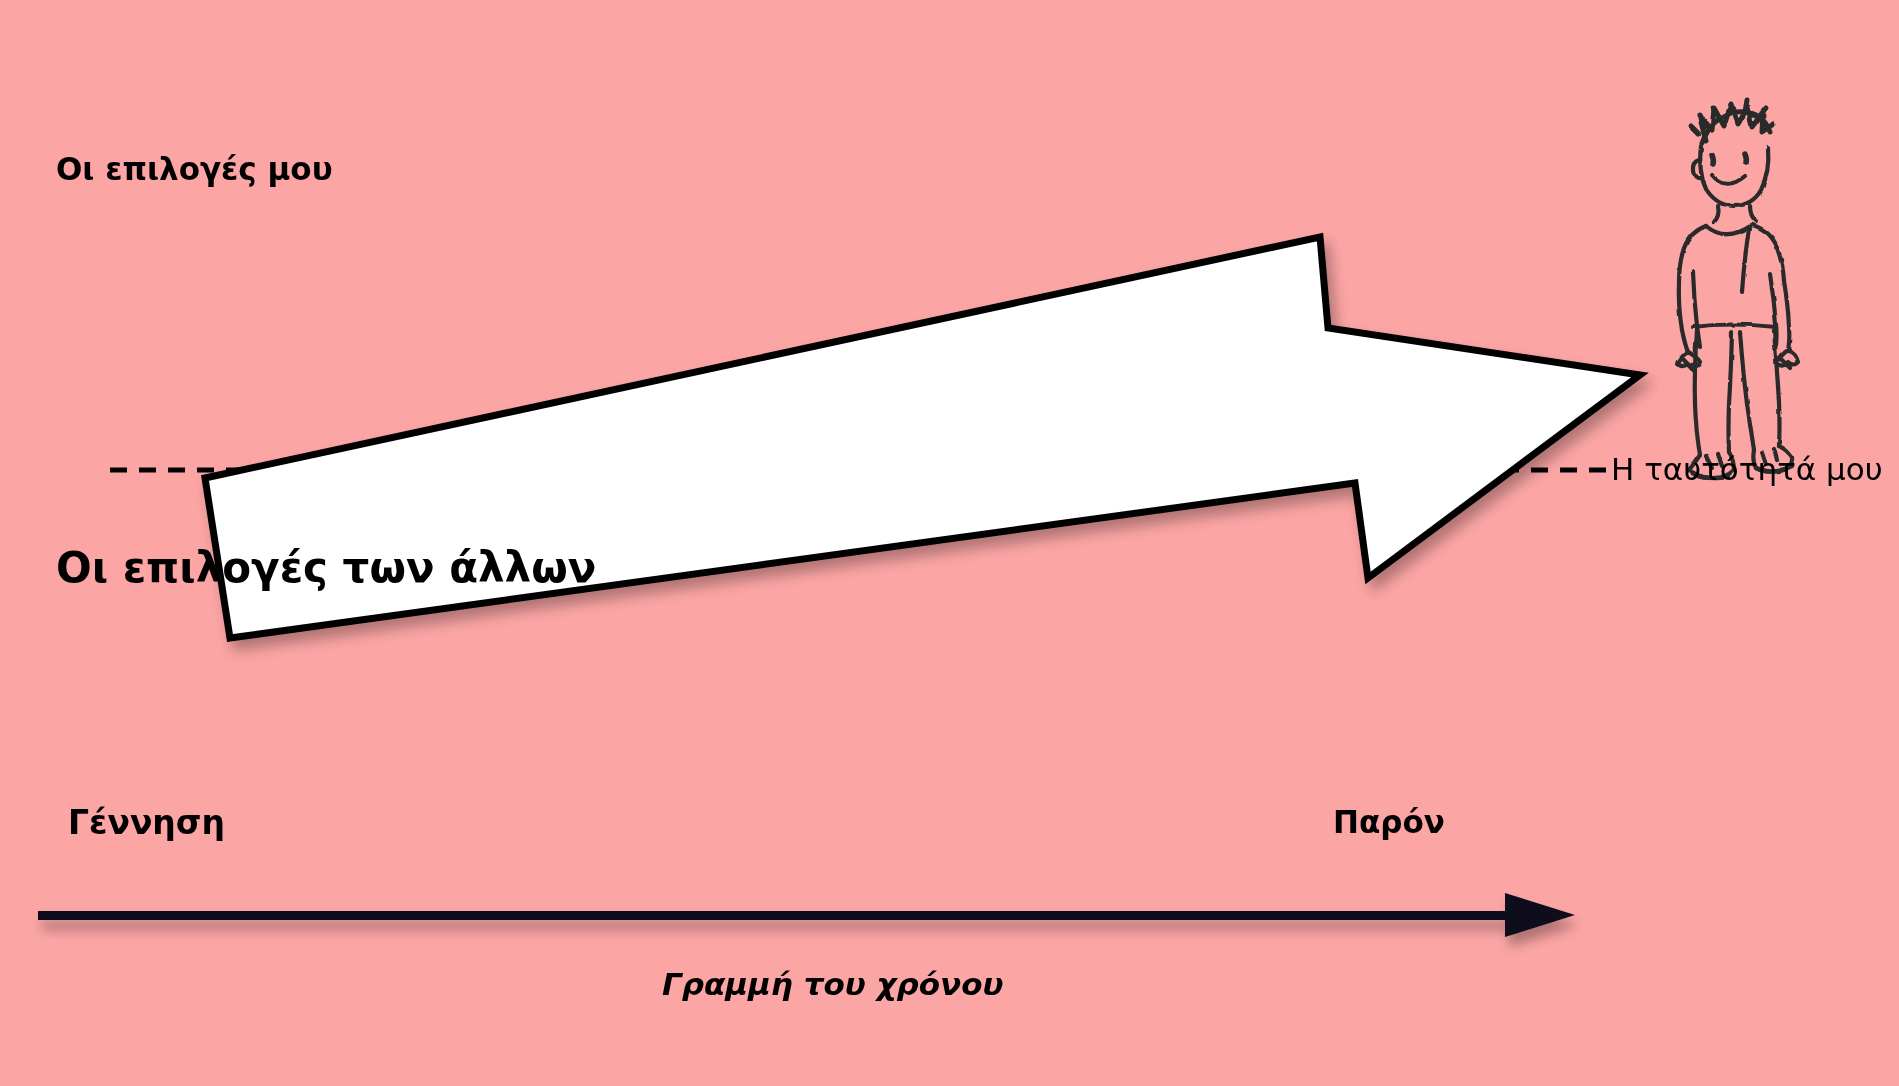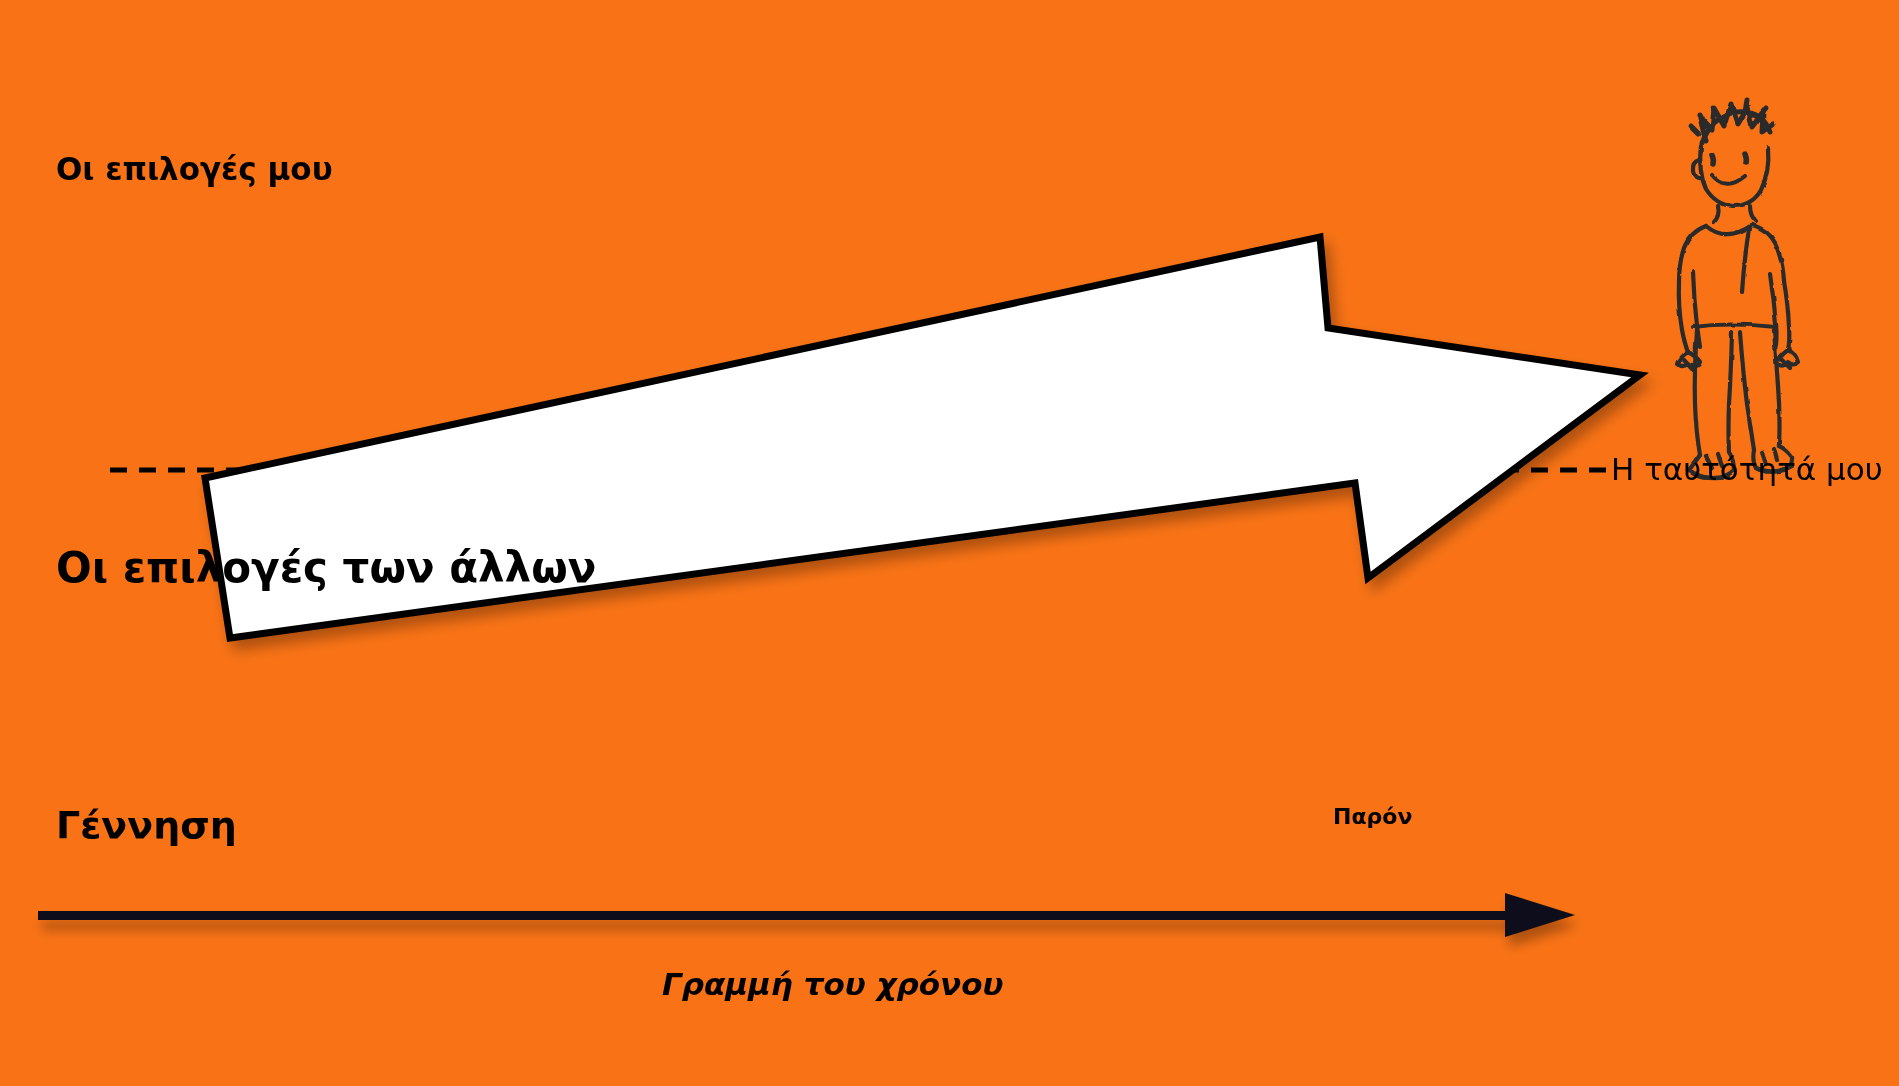--- a/index.html
+++ b/index.html
@@ -9,21 +9,21 @@
     background: #ffffff;
   }
   body {
     font-family: "DejaVu Sans", "Liberation Sans", sans-serif;
     -webkit-font-smoothing: antialiased;
   }
   #canvas {
     position: relative;
     width: 1899px;
     height: 1086px;
-    background: #f97316;
+    background: #fca5a5;
     overflow: hidden;
   }
   .layer {
     position: absolute;
     top: 0;
     left: 0;
     width: 1899px;
     height: 1086px;
   }
   .lbl {
@@ -49,28 +49,28 @@
     top: 545px;
     font-size: 42px;
   }
   #label-my-identity {
     left: 1611px;
     top: 452px;
     font-size: 31px;
     text-align: center;
   }
   #label-birth {
-    left: 56px;
+    left: 68px;
     top: 805px;
-    font-size: 38px;
+    font-size: 33px;
   }
   #label-present {
     left: 1333px;
     top: 805px;
-    font-size: 22px;
+    font-size: 31px;
   }
   #label-timeline-caption {
     left: 662px;
     top: 967px;
     font-size: 31px;
     font-weight: bold;
   }
 </style>
 </head>
 <body>

